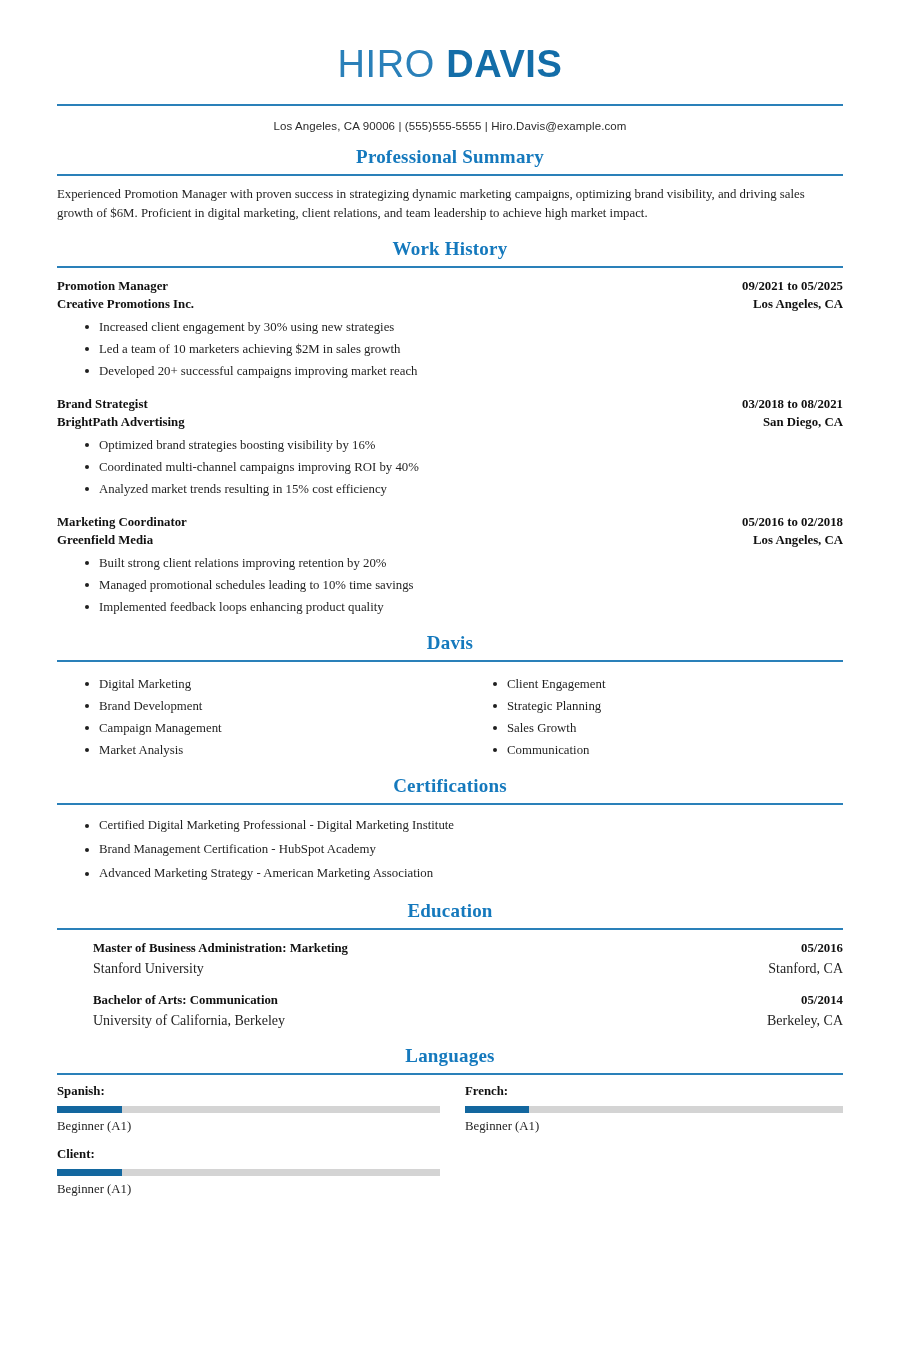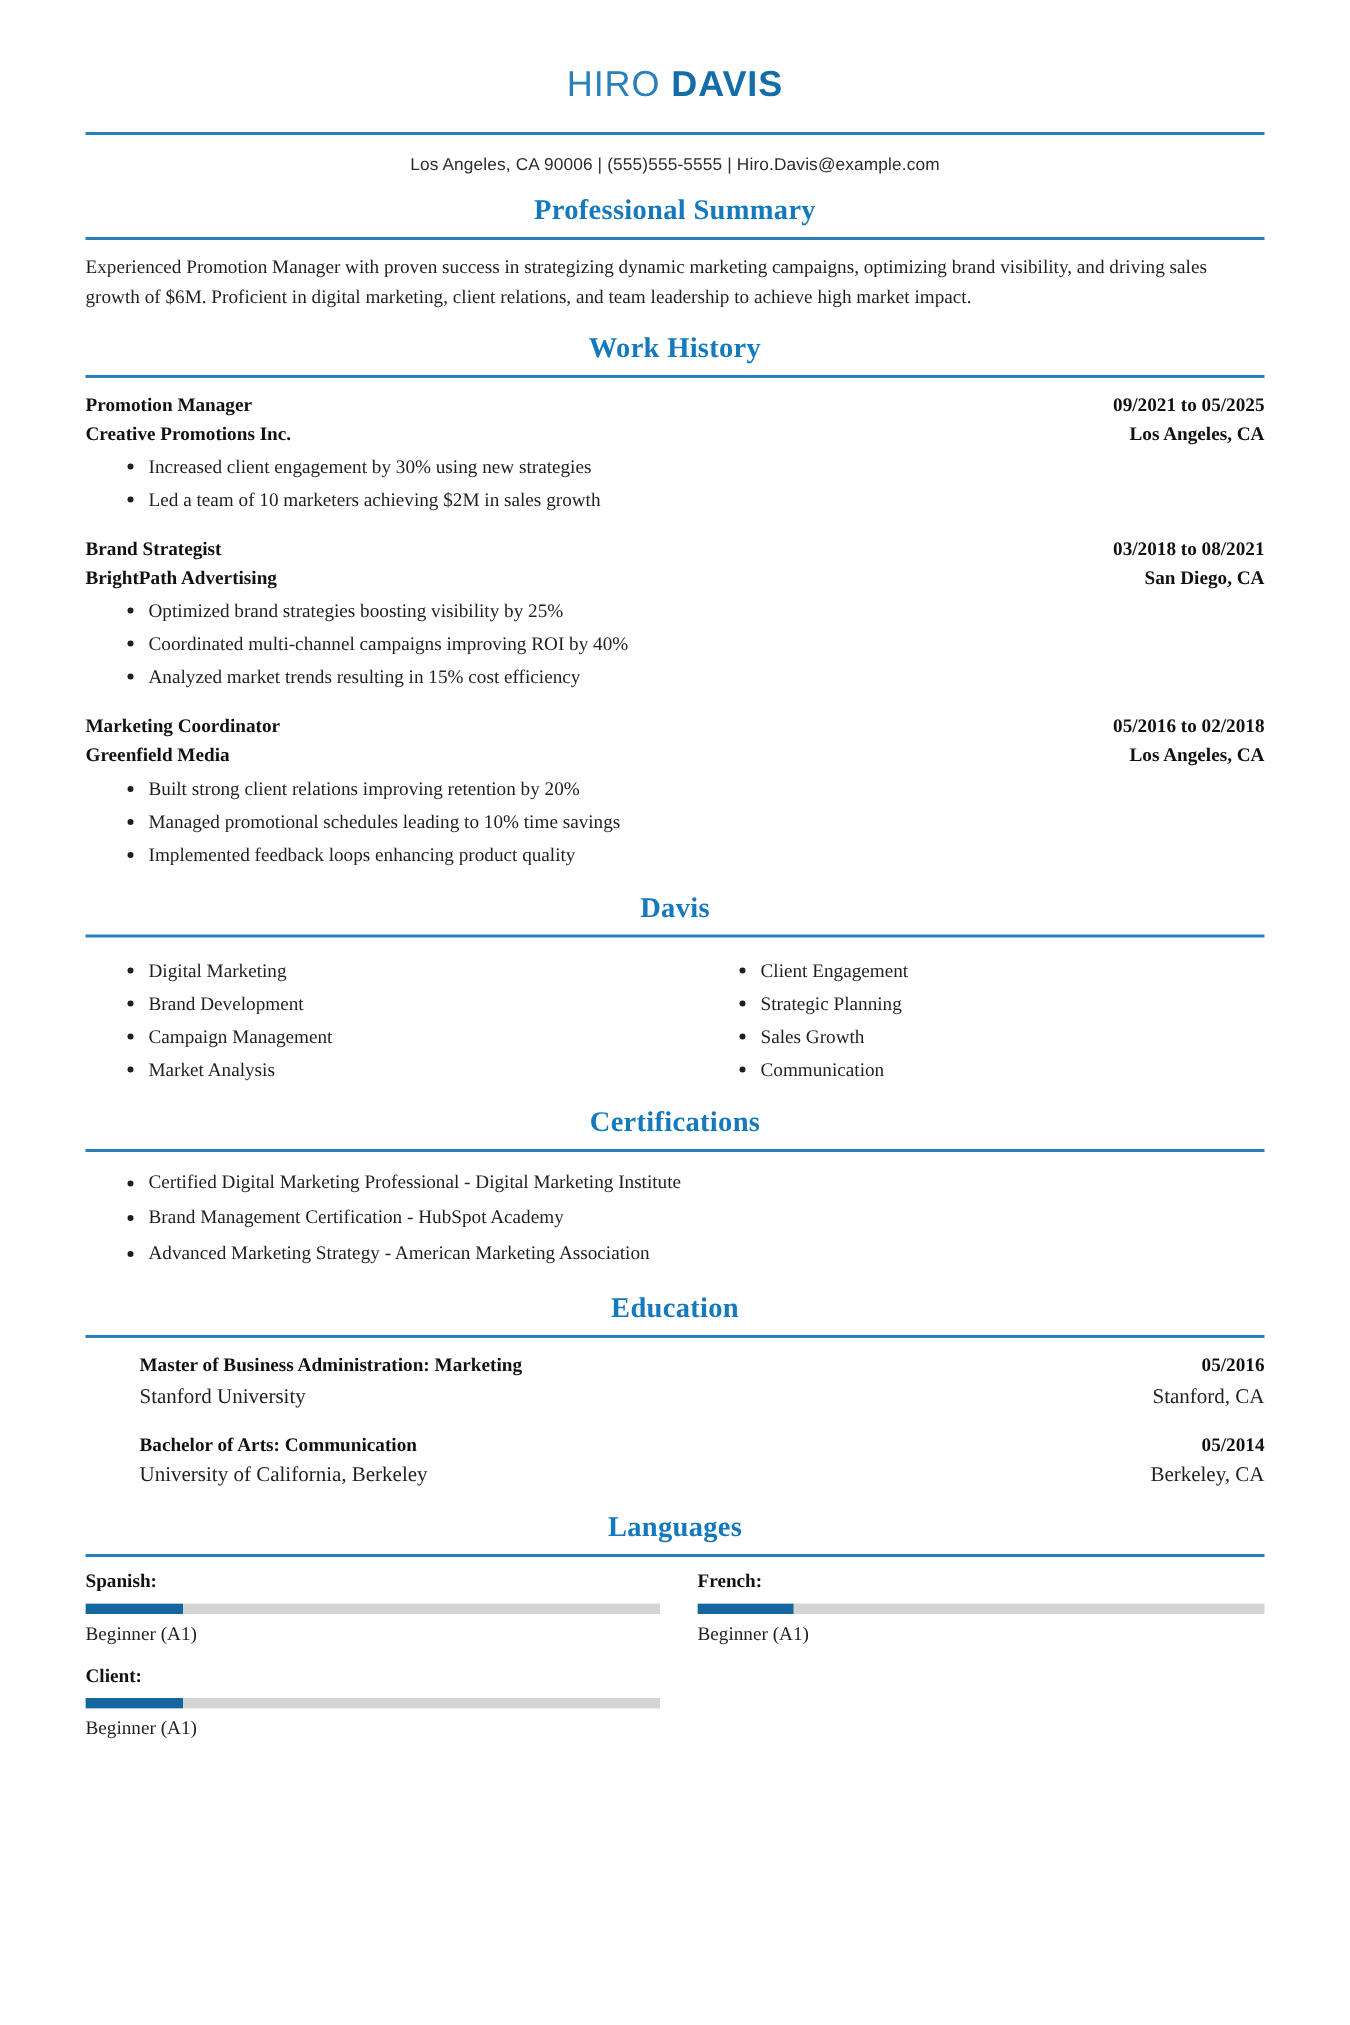--- a/index.html
+++ b/index.html
@@ -21,21 +21,21 @@
     padding: 40px 57px 0 57px;
     position: relative;
   }
 
   
   .name-block {
     text-align: center;
     padding-top: 4px;
   }
   .name {
-    font-size: 24px;
+    font-size: 38px;
     letter-spacing: 0.6px;
     line-height: 1.1;
     white-space: nowrap;
   }
   .name .first {
     color: #2a80b9;
     font-weight: 400;
   }
   .name .last {
     color: #136da8;
@@ -254,34 +254,35 @@
           <span class="job-title">Promotion Manager</span>
           <span class="job-dates">09/2021 to 05/2025</span>
         </div>
         <div class="job-row">
           <span class="job-company">Creative Promotions Inc.</span>
           <span class="job-location">Los Angeles, CA</span>
         </div>
         <ul class="bullets">
           <li>Increased client engagement by 30% using new strategies</li>
           <li>Led a team of 10 marketers achieving $2M in sales growth</li>
+          <li>Developed 20+ successful campaigns improving market reach</li>
         </ul>
       </div>
 
       <div class="job">
         <div class="job-row">
           <span class="job-title">Brand Strategist</span>
           <span class="job-dates">03/2018 to 08/2021</span>
         </div>
         <div class="job-row">
           <span class="job-company">BrightPath Advertising</span>
           <span class="job-location">San Diego, CA</span>
         </div>
         <ul class="bullets">
-          <li>Optimized brand strategies boosting visibility by 25%</li>
+          <li>Optimized brand strategies boosting visibility by 16%</li>
           <li>Coordinated multi-channel campaigns improving ROI by 40%</li>
           <li>Analyzed market trends resulting in 15% cost efficiency</li>
         </ul>
       </div>
 
       <div class="job">
         <div class="job-row">
           <span class="job-title">Marketing Coordinator</span>
           <span class="job-dates">05/2016 to 02/2018</span>
         </div>

